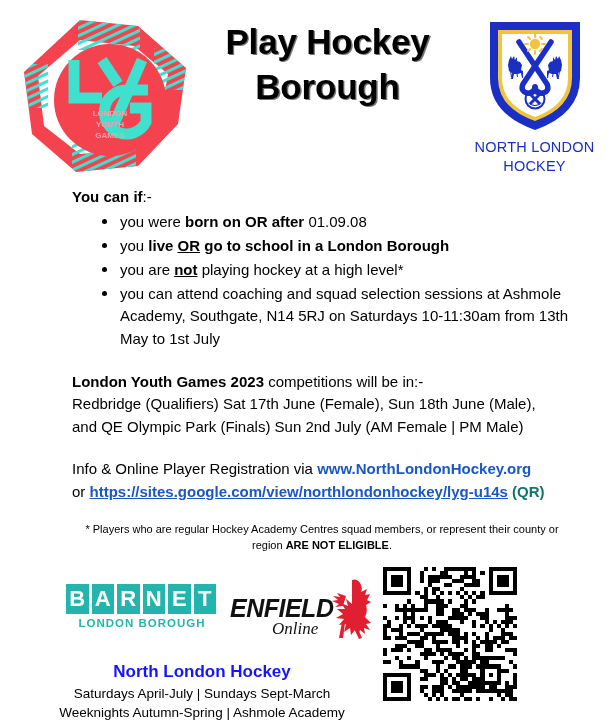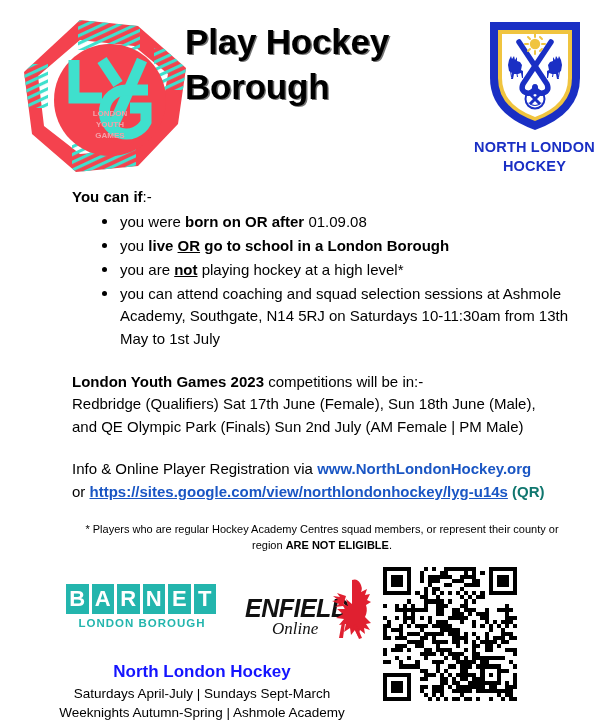--- a/index.html
+++ b/index.html
@@ -26,41 +26,41 @@
     left: 18px;
     top: 16px;
     width: 175px;
     height: 160px;
   }
   .poster-title {
     position: absolute;
     left: 185px;
     top: 20px;
     width: 285px;
-    text-align: left;
+    text-align: center;
     font-size: 35px;
     font-weight: bold;
     line-height: 1.28;
     letter-spacing: -0.2px;
     color: #000;
     text-shadow: 1.4px 1.4px 0 rgba(0,0,0,0.55);
   }
   .crest-block {
     position: absolute;
     left: 462px;
     top: 16px;
     width: 145px;
     text-align: center;
   }
   .crest-svg { display: block; margin: 0 auto; }
   .crest-name {
     margin-top: 4px;
     color: #1a2fc4;
     font-size: 14.5px;
-    font-weight: bold;
+    font-weight: normal;
     line-height: 1.3;
     letter-spacing: 0.2px;
   }
 
   
   .content {
     position: absolute;
     left: 72px;
     top: 186px;
     width: 500px;
@@ -154,21 +154,21 @@
   }
   .enfield {
     position: absolute;
     left: 168px;
     top: 6px;
     width: 145px;
     height: 68px;
   }
   .enfield-word {
     position: absolute;
-    left: 15px;
+    left: 0;
     top: 16px;
     font-size: 25px;
     font-weight: bold;
     font-style: italic;
     letter-spacing: -0.5px;
     color: #111;
   }
   .enfield-council {
     position: absolute;
     left: 42px;

